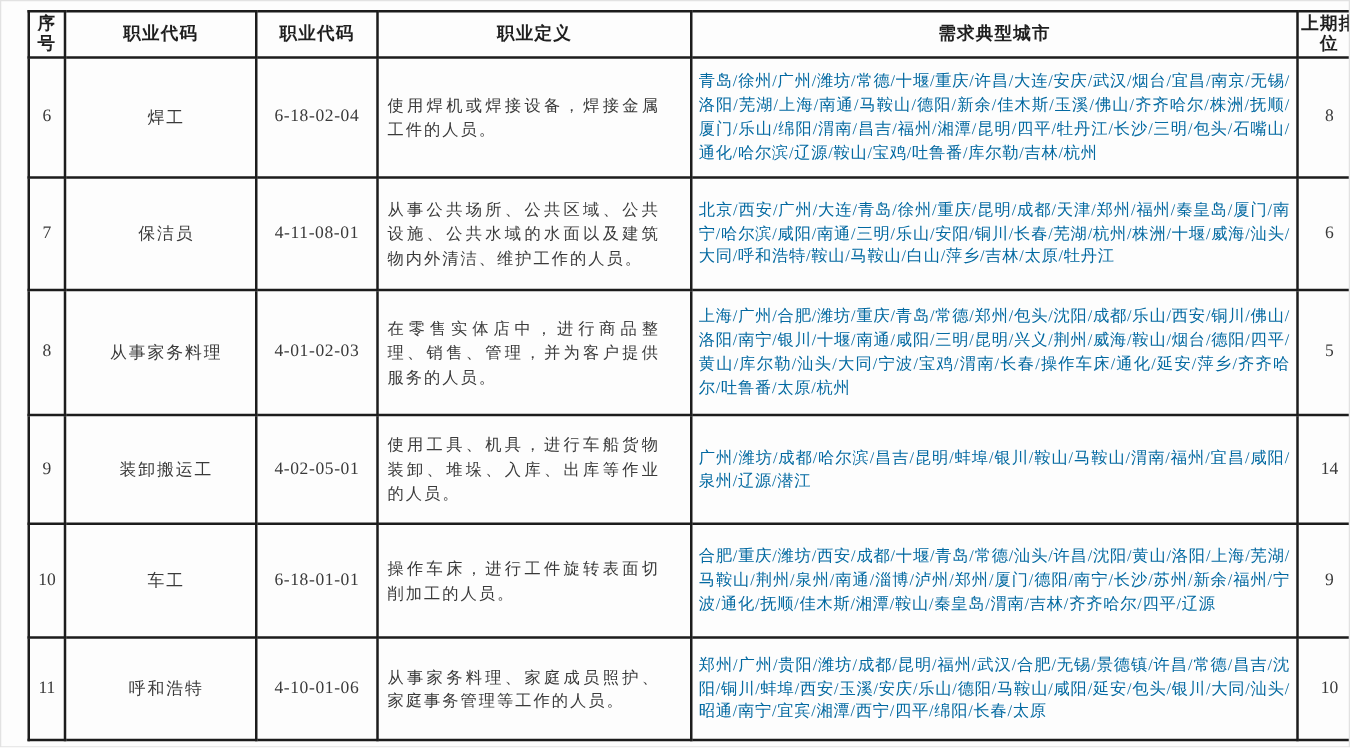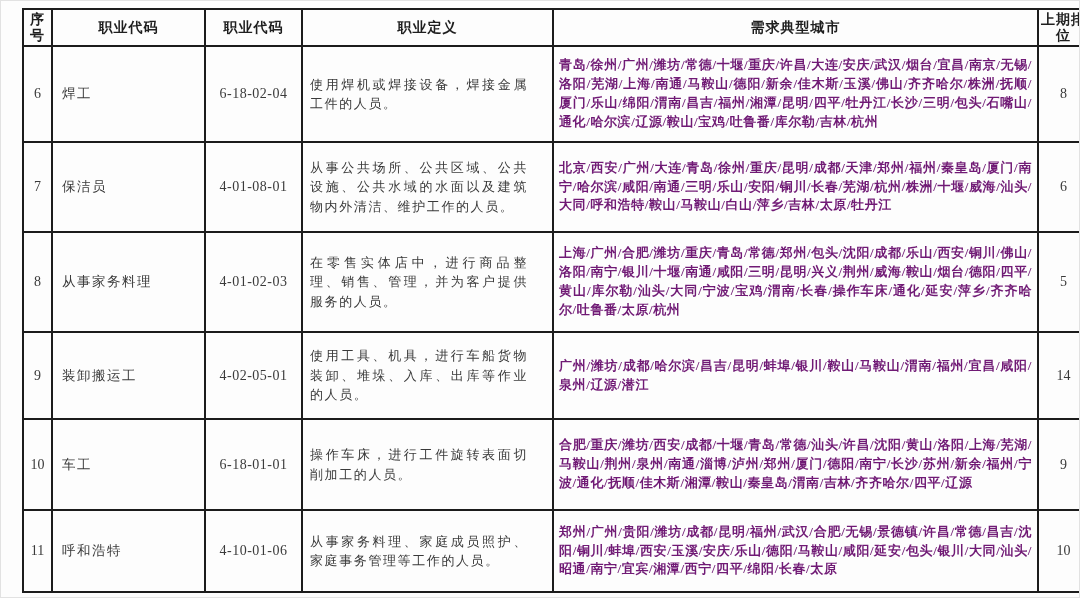--- a/index.html
+++ b/index.html
@@ -45,20 +45,21 @@
   tr.r4 { height: 91px; }
   tr.r5 { height: 82px; }
   td.c-num {
     text-align: center;
     font-size: 14px;
   }
   td.c-name {
     padding-left: 9px;
     font-size: 13.5px;
     letter-spacing: 1.5px;
+    text-align: center;
   }
   td.c-code {
     text-align: center;
     font-size: 14px;
     letter-spacing: 0.5px;
   }
   td.c-def {
     padding: 3px 24px 3px 7px;
     font-size: 13px;
     line-height: 19.5px;
@@ -66,22 +67,21 @@
     text-align: justify;
     word-break: break-all;
   }
   td.c-cities {
     padding: 2px 5px 2px 5px;
     font-size: 13px;
     line-height: 18.8px;
     letter-spacing: 0.6px;
     text-align: justify;
     word-break: break-all;
-    color: #701a75;
-    font-weight: bold;
+    color: #0369a1;
   }
   td.c-rank {
     text-align: center;
     font-size: 14px;
   }
 </style>
 </head>
 <body>
 
 <div class="page">
@@ -109,21 +109,21 @@
         <td class="c-name">焊工</td>
         <td class="c-code">6-18-02-04</td>
         <td class="c-def">使用焊机或焊接设备，焊接金属工件的人员。</td>
         <td class="c-cities">青岛/徐州/广州/潍坊/常德/十堰/重庆/许昌/大连/安庆/武汉/烟台/宜昌/南京/无锡/洛阳/芜湖/上海/南通/马鞍山/德阳/新余/佳木斯/玉溪/佛山/齐齐哈尔/株洲/抚顺/厦门/乐山/绵阳/渭南/昌吉/福州/湘潭/昆明/四平/牡丹江/长沙/三明/包头/石嘴山/通化/哈尔滨/辽源/鞍山/宝鸡/吐鲁番/库尔勒/吉林/杭州</td>
         <td class="c-rank">8</td>
       </tr>
 
       <tr class="r1">
         <td class="c-num">7</td>
         <td class="c-name">保洁员</td>
-        <td class="c-code">4-01-08-01</td>
+        <td class="c-code">4-11-08-01</td>
         <td class="c-def">从事公共场所、公共区域、公共设施、公共水域的水面以及建筑物内外清洁、维护工作的人员。</td>
         <td class="c-cities">北京/西安/广州/大连/青岛/徐州/重庆/昆明/成都/天津/郑州/福州/秦皇岛/厦门/南宁/哈尔滨/咸阳/南通/三明/乐山/安阳/铜川/长春/芜湖/杭州/株洲/十堰/威海/汕头/大同/呼和浩特/鞍山/马鞍山/白山/萍乡/吉林/太原/牡丹江</td>
         <td class="c-rank">6</td>
       </tr>
 
       <tr class="r2">
         <td class="c-num">8</td>
         <td class="c-name">从事家务料理</td>
         <td class="c-code">4-01-02-03</td>
         <td class="c-def">在零售实体店中，进行商品整理、销售、管理，并为客户提供服务的人员。</td>

